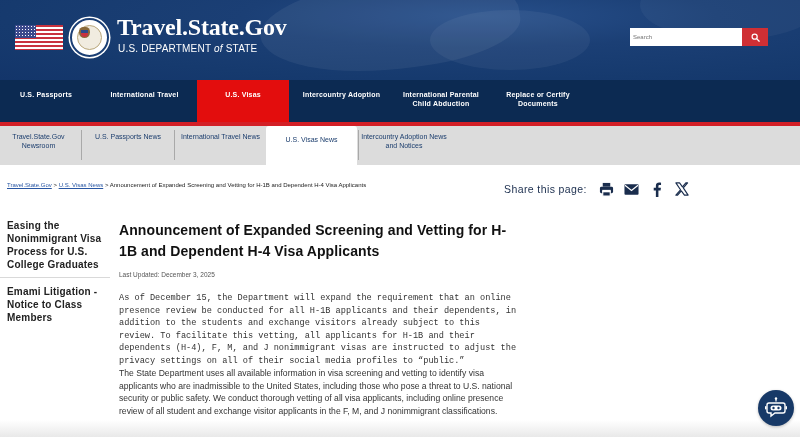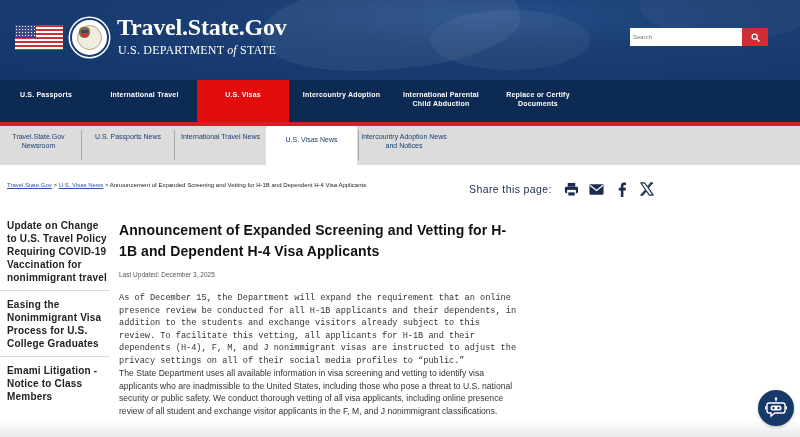--- a/index.html
+++ b/index.html
@@ -18,21 +18,21 @@
   .flag { position: absolute; left: 15px; top: 25px; width: 48px; height: 25px; overflow: hidden; }
   .flag .stripes { position: absolute; inset: 0; background: repeating-linear-gradient(to bottom, #c8313e 0px, #c8313e 2px, #ffffff 2px, #ffffff 4px); }
   .flag .canton { position: absolute; left: 0; top: 0; width: 21px; height: 13px; background: #3c4a8c;
     background-image: radial-gradient(#ffffff 0.6px, transparent 0.8px); background-size: 3px 3px; }
   .seal { position: absolute; left: 70px; top: 18px; width: 39px; height: 39px; border-radius: 50%;
     background: #ffffff; border: 2px solid #1b3f75; box-shadow: 0 0 0 1.5px #ffffff; }
   .seal .inner { position: absolute; left: 5px; top: 5px; width: 25px; height: 25px; border-radius: 50%; background: #f1ece0; border: 1px solid #b9a77b; }
   .seal .eagle { position: absolute; left: 7px; top: 7px; width: 11px; height: 11px; background: #8a6a3a; border-radius: 40% 40% 50% 50%; }
   .seal .shield { position: absolute; left: 9px; top: 10px; width: 7px; height: 7px; background: linear-gradient(#2f4a8a 40%, #c8313e 40%); border-radius: 0 0 4px 4px; }
   .brand-title { position: absolute; left: 117px; top: 14px; color: #ffffff; font-family: "Liberation Serif", "DejaVu Serif", serif; font-weight: bold; font-size: 24px; letter-spacing: -0.2px; }
-  .brand-sub { position: absolute; left: 118px; top: 43px; color: #ffffff; font-family: Liberation Serif, serif; font-size: 12px; letter-spacing: 0.2px; }
+  .brand-sub { position: absolute; left: 118px; top: 43px; color: #ffffff; font-family: Liberation Sans, sans-serif; font-size: 10px; letter-spacing: 0.2px; }
   .brand-sub i { font-style: italic; }
   .search { position: absolute; left: 630px; top: 28px; width: 138px; height: 18px; display: flex; }
   .search input { width: 112px; height: 18px; border: none; outline: none; padding: 0 3px; font-size: 6px; color: #999; background: #fff; font-family: "Liberation Sans", sans-serif; }
   .search button { width: 26px; height: 18px; border: none; background: #cf2f34; color: #fff; display: flex; align-items: center; justify-content: center; }
 
   
   .mainnav { position: absolute; left: 0; top: 80px; width: 800px; height: 42px; background: #0c2a52; display: flex; }
   .mainnav .item { height: 42px; color: #ffffff; font-size: 7px; font-weight: bold; letter-spacing: 0.2px; display: flex; align-items: flex-start; justify-content: center; text-align: center; padding-top: 10px; line-height: 9px; }
   .mainnav .item.active { background: #e30d0d; }
   .redbar { position: absolute; left: 0; top: 122px; width: 800px; height: 4px; background: #d31f26; }
@@ -41,21 +41,21 @@
   .subnav { position: absolute; left: 0; top: 126px; width: 800px; height: 39px; background: #dcdcdc; }
   .subnav .sitem { position: absolute; top: 0; height: 39px; font-size: 7px; color: #1b3d6d; text-align: center; line-height: 9px; padding-top: 6px; }
   .subnav .sitem.active { background: #ffffff; color: #1b3d6d; border-radius: 3px 3px 0 0; padding-top: 9px; }
   .subnav .sep { position: absolute; top: 4px; width: 1px; height: 30px; background: #a9a9a9; }
 
   
   .breadcrumb { position: absolute; left: 7px; top: 182px; width: 370px; font-size: 6px; line-height: 7.5px; color: #222; }
   .breadcrumb a { color: #2856a3; text-decoration: underline; }
 
   
-  .share { position: absolute; left: 469px; top: 181px; display: flex; align-items: center; }
+  .share { position: absolute; left: 504px; top: 181px; display: flex; align-items: center; }
   .share .label { font-size: 10.5px; color: #1a2d4d; letter-spacing: 0.4px; margin-right: 12px; }
   .share .icon { width: 16px; height: 16px; margin-right: 9px; display: flex; align-items: center; justify-content: center; }
 
   
   .sidebar { position: absolute; left: 0; top: 212px; width: 110px; }
   .sidebar .sitem { padding: 7px 0 6px 7px; font-size: 10px; font-weight: bold; color: #222; line-height: 13px; letter-spacing: 0.2px; border-bottom: 1px solid #d9d9d9; }
 
   
   .article { position: absolute; left: 119px; top: 220px; width: 400px; }
   .article h1 { font-size: 14px; font-weight: bold; color: #111; line-height: 21px; letter-spacing: 0.1px; }
@@ -145,21 +145,20 @@
       </svg>
   </span>
   <span class="icon">
     <svg width="14" height="14" viewBox="0 0 16 16">
         <path d="M1 1h4.2l3.3 4.5L12.4 1h2L9.5 6.7 15 15h-4.2l-3.6-4.9L3 15H1l5.3-6.1z" fill="none" stroke="#1a2d4d" stroke-width="1.3" stroke-linejoin="round"></path>
       </svg>
   </span>
 </div>
 
 <div class="sidebar">
-  <div class="sitem">Update on Change to U.S. Travel Policy Requiring COVID-19 Vaccination for nonimmigrant travel</div>
   <div class="sitem">Easing the Nonimmigrant Visa Process for U.S. College Graduates</div>
   <div class="sitem" style="border-bottom:none;">Emami Litigation - Notice to Class Members</div>
 </div>
 
 <div class="article">
   <h1>Announcement of Expanded Screening and Vetting for H-1B and Dependent H-4 Visa Applicants</h1>
   <div class="updated">Last Updated: December 3, 2025</div>
   <p class="first">As of December 15, the Department will expand the requirement that an online presence review be conducted for all H-1B applicants and their dependents, in addition to the students and exchange visitors already subject to this review. To facilitate this vetting, all applicants for H-1B and their dependents (H-4), F, M, and J nonimmigrant visas are instructed to adjust the privacy settings on all of their social media profiles to “public.”</p>
   <p>The State Department uses all available information in visa screening and vetting to identify visa applicants who are inadmissible to the United States, including those who pose a threat to U.S. national security or public safety. We conduct thorough vetting of all visa applicants, including online presence review of all student and exchange visitor applicants in the F, M, and J nonimmigrant classifications.</p>
 </div>

